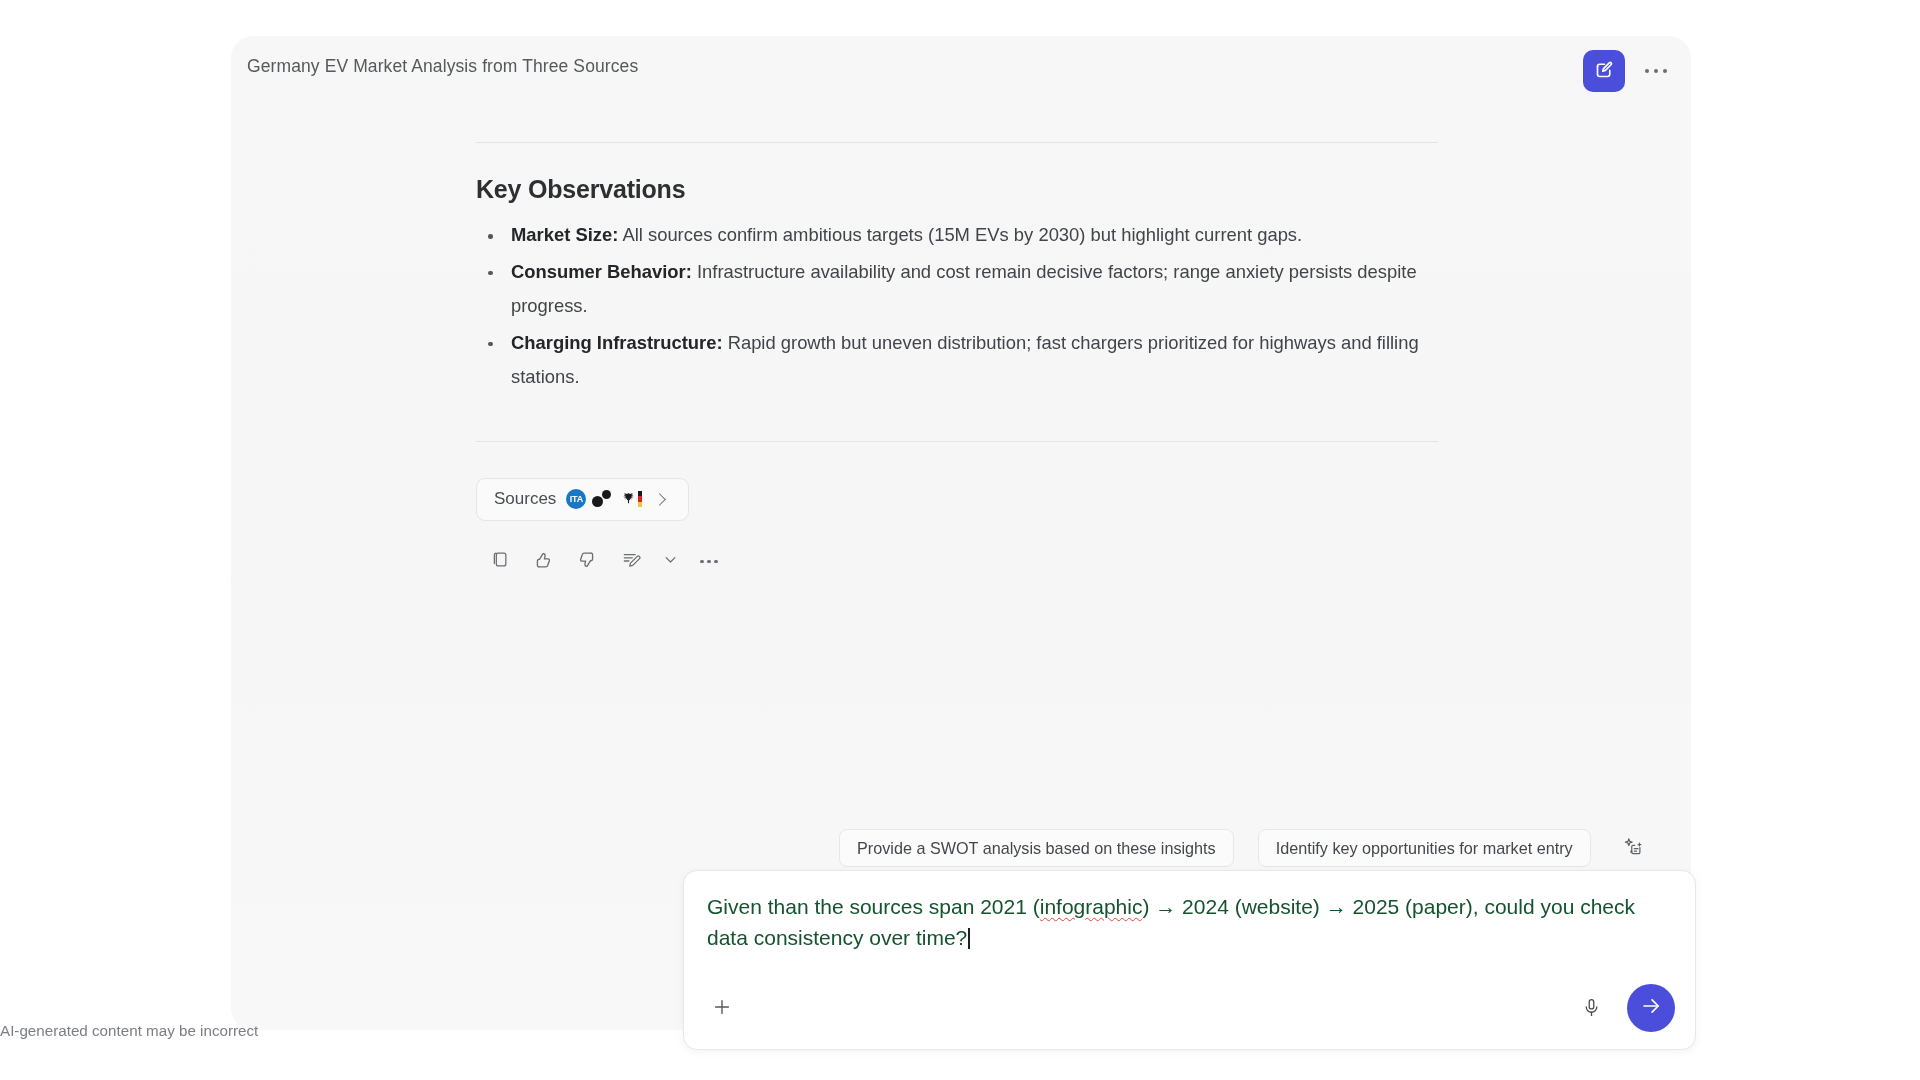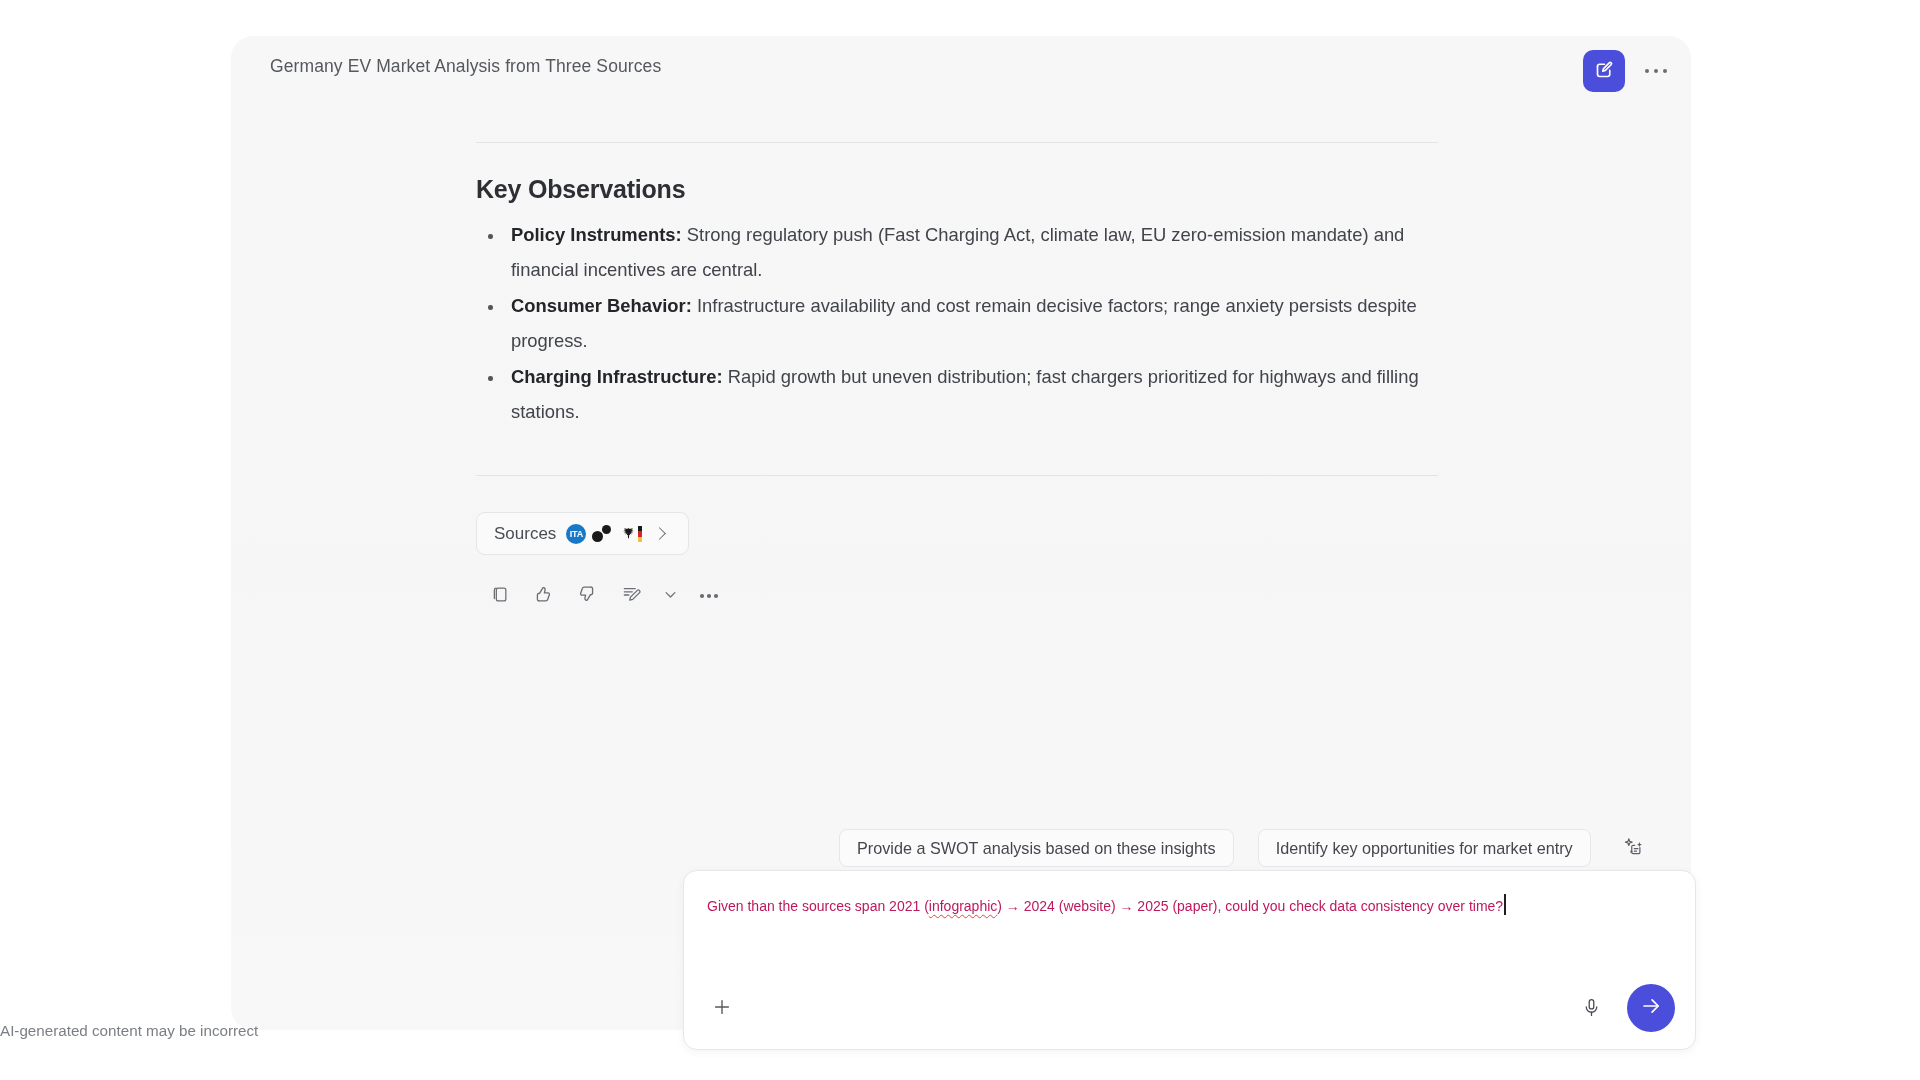--- a/index.html
+++ b/index.html
@@ -38,21 +38,20 @@
     height: 62px;
   }
   .panel-title {
     position: absolute;
     left: 16px;
     top: 20px;
     font-size: 17.5px;
     color: #55585d;
     letter-spacing: 0.1px;
     white-space: nowrap;
-    margin-left: 23px;
   }
   .header-actions {
     position: absolute;
     right: 18px;
     top: 14px;
     display: flex;
     align-items: center;
     gap: 14px;
   }
   .compose-btn {
@@ -261,23 +260,23 @@
     background: #ffffff;
     border: 1px solid #e6e7ea;
     border-radius: 14px;
     box-shadow: 0 2px 10px rgba(20,22,28,0.05);
   }
   .composer-text {
     position: absolute;
     left: 23px;
     top: 20px;
     width: 950px;
-    font-size: 14px;
+    font-size: 21px;
     line-height: 31px;
-    color: #be185d;
+    color: #14532d;
   }
   .spell {
     text-decoration: underline;
     text-decoration-style: wavy;
     text-decoration-color: #e0483f;
     text-decoration-thickness: 1px;
     text-underline-offset: 3px;
   }
   .caret {
     display: inline-block;
@@ -361,21 +360,21 @@
     </div>
 
     <div class="msg-body">
 
       <div class="hr"></div>
 
       <div class="section-title">Key Observations</div>
 
       <ul class="bullets">
         <li>
-          <b>Policy Instruments:</b><span> Strong regulatory push (Fast Charging Act, climate law, EU zero-emission mandate) and financial incentives are central.</span>
+          <b>Market Size:</b><span> All sources confirm ambitious targets (15M EVs by 2030) but highlight current gaps.</span>
         </li>
         <li>
           <b>Consumer Behavior:</b><span> Infrastructure availability and cost remain decisive factors; range anxiety persists despite progress.</span>
         </li>
         <li>
           <b>Charging Infrastructure:</b><span> Rapid growth but uneven distribution; fast chargers prioritized for highways and filling stations.</span>
         </li>
       </ul>
 
       <div class="hr hr-2"></div>

